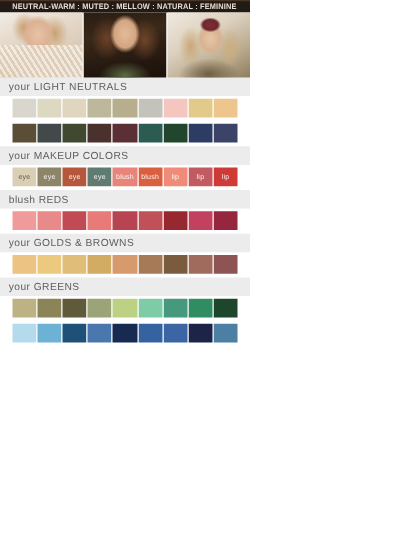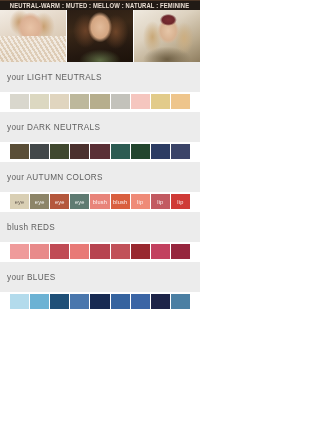--- a/index.html
+++ b/index.html
@@ -79,21 +79,21 @@
       radial-gradient(ellipse 13px 16px at 52% 40%, #e6c6a8 0%, #d8b291 60%, rgba(0,0,0,0) 82%),
       radial-gradient(ellipse 12px 20px at 28% 52%, #c9a877 0%, rgba(190,160,110,0) 80%),
       radial-gradient(ellipse 12px 20px at 76% 54%, #cdae80 0%, rgba(190,160,110,0) 80%),
       radial-gradient(ellipse 30px 16px at 50% 95%, #6e5f44 0%, rgba(110,95,68,0) 80%),
       linear-gradient(150deg,#efe9df 0%,#ddd2c0 38%,#b9a98c 72%,#8e7d5f 100%);
   }
 
   
   .section { width:200px; }
   .label-bar {
-    width:200px; height:30px;
+    width:200px; height:15px;
     background:#ececec;
     display:flex; align-items:center;
     padding-left:7px;
   }
   .label-text {
     font-family:"Liberation Sans", sans-serif;
     font-size:8.2px; font-weight:400;
     letter-spacing:.35px;
     color:#5e5e5e;
     white-space:nowrap;
@@ -144,38 +144,35 @@
           <div class="swatch" style="background: rgb(224, 213, 191);"></div>
           <div class="swatch" style="background: rgb(189, 184, 156);"></div>
           <div class="swatch" style="background: rgb(182, 174, 141);"></div>
           <div class="swatch" style="background: rgb(195, 194, 187);"></div>
           <div class="swatch" style="background: rgb(245, 198, 191);"></div>
           <div class="swatch" style="background: rgb(226, 203, 138);"></div>
           <div class="swatch" style="background: rgb(238, 197, 140);"></div>
         </div>
       </div>
       <div class="section">
-        <div class="label-bar">
-          <div class="label-text">your DARK NEUTRALS</div>
-        </div>
         <div class="swatch-row">
           <div class="swatch" style="background: rgb(90, 78, 55);"></div>
           <div class="swatch" style="background: rgb(67, 72, 74);"></div>
           <div class="swatch" style="background: rgb(64, 72, 47);"></div>
           <div class="swatch" style="background: rgb(75, 49, 46);"></div>
           <div class="swatch" style="background: rgb(90, 47, 53);"></div>
           <div class="swatch" style="background: rgb(44, 91, 82);"></div>
           <div class="swatch" style="background: rgb(34, 69, 46);"></div>
           <div class="swatch" style="background: rgb(44, 60, 99);"></div>
           <div class="swatch" style="background: rgb(59, 68, 104);"></div>
         </div>
       </div>
       <div class="section">
         <div class="label-bar">
-          <div class="label-text">your AUTUMN COLORS</div>
+          <div class="label-text">your MAKEUP COLORS</div>
         </div>
         <div class="swatch-row">
           <div class="swatch labeled" style="background: rgb(217, 207, 180);">
             <span class="swatch-label dark">eye</span>
           </div>
           <div class="swatch labeled" style="background: rgb(141, 133, 104);">
             <span class="swatch-label">eye</span>
           </div>
           <div class="swatch labeled" style="background: rgb(180, 87, 60);">
             <span class="swatch-label">eye</span>
@@ -211,22 +208,51 @@
           <div class="swatch" style="background: rgb(232, 122, 119);"></div>
           <div class="swatch" style="background: rgb(183, 68, 80);"></div>
           <div class="swatch" style="background: rgb(193, 81, 89);"></div>
           <div class="swatch" style="background: rgb(152, 40, 47);"></div>
           <div class="swatch" style="background: rgb(194, 65, 95);"></div>
           <div class="swatch" style="background: rgb(150, 38, 62);"></div>
         </div>
       </div>
       <div class="section">
         <div class="label-bar">
-          <div class="label-text">your BLUES</div>
-        </div>
+          <div class="label-text">your GOLDS &amp; BROWNS</div>
+        </div>
+        <div class="swatch-row">
+          <div class="swatch" style="background: rgb(236, 195, 130);"></div>
+          <div class="swatch" style="background: rgb(237, 201, 127);"></div>
+          <div class="swatch" style="background: rgb(224, 189, 121);"></div>
+          <div class="swatch" style="background: rgb(211, 172, 99);"></div>
+          <div class="swatch" style="background: rgb(215, 154, 108);"></div>
+          <div class="swatch" style="background: rgb(166, 122, 87);"></div>
+          <div class="swatch" style="background: rgb(123, 91, 62);"></div>
+          <div class="swatch" style="background: rgb(160, 107, 93);"></div>
+          <div class="swatch" style="background: rgb(141, 84, 83);"></div>
+        </div>
+      </div>
+      <div class="section">
+        <div class="label-bar">
+          <div class="label-text">your GREENS</div>
+        </div>
+        <div class="swatch-row">
+          <div class="swatch" style="background: rgb(189, 178, 131);"></div>
+          <div class="swatch" style="background: rgb(139, 132, 87);"></div>
+          <div class="swatch" style="background: rgb(95, 90, 58);"></div>
+          <div class="swatch" style="background: rgb(154, 164, 118);"></div>
+          <div class="swatch" style="background: rgb(189, 209, 133);"></div>
+          <div class="swatch" style="background: rgb(126, 204, 166);"></div>
+          <div class="swatch" style="background: rgb(71, 153, 125);"></div>
+          <div class="swatch" style="background: rgb(47, 141, 97);"></div>
+          <div class="swatch" style="background: rgb(29, 70, 43);"></div>
+        </div>
+      </div>
+      <div class="section">
         <div class="swatch-row">
           <div class="swatch" style="background: rgb(179, 219, 236);"></div>
           <div class="swatch" style="background: rgb(108, 178, 212);"></div>
           <div class="swatch" style="background: rgb(31, 80, 120);"></div>
           <div class="swatch" style="background: rgb(74, 119, 173);"></div>
           <div class="swatch" style="background: rgb(23, 42, 82);"></div>
           <div class="swatch" style="background: rgb(53, 99, 159);"></div>
           <div class="swatch" style="background: rgb(59, 101, 165);"></div>
           <div class="swatch" style="background: rgb(29, 36, 72);"></div>
           <div class="swatch" style="background: rgb(75, 127, 163);"></div>

